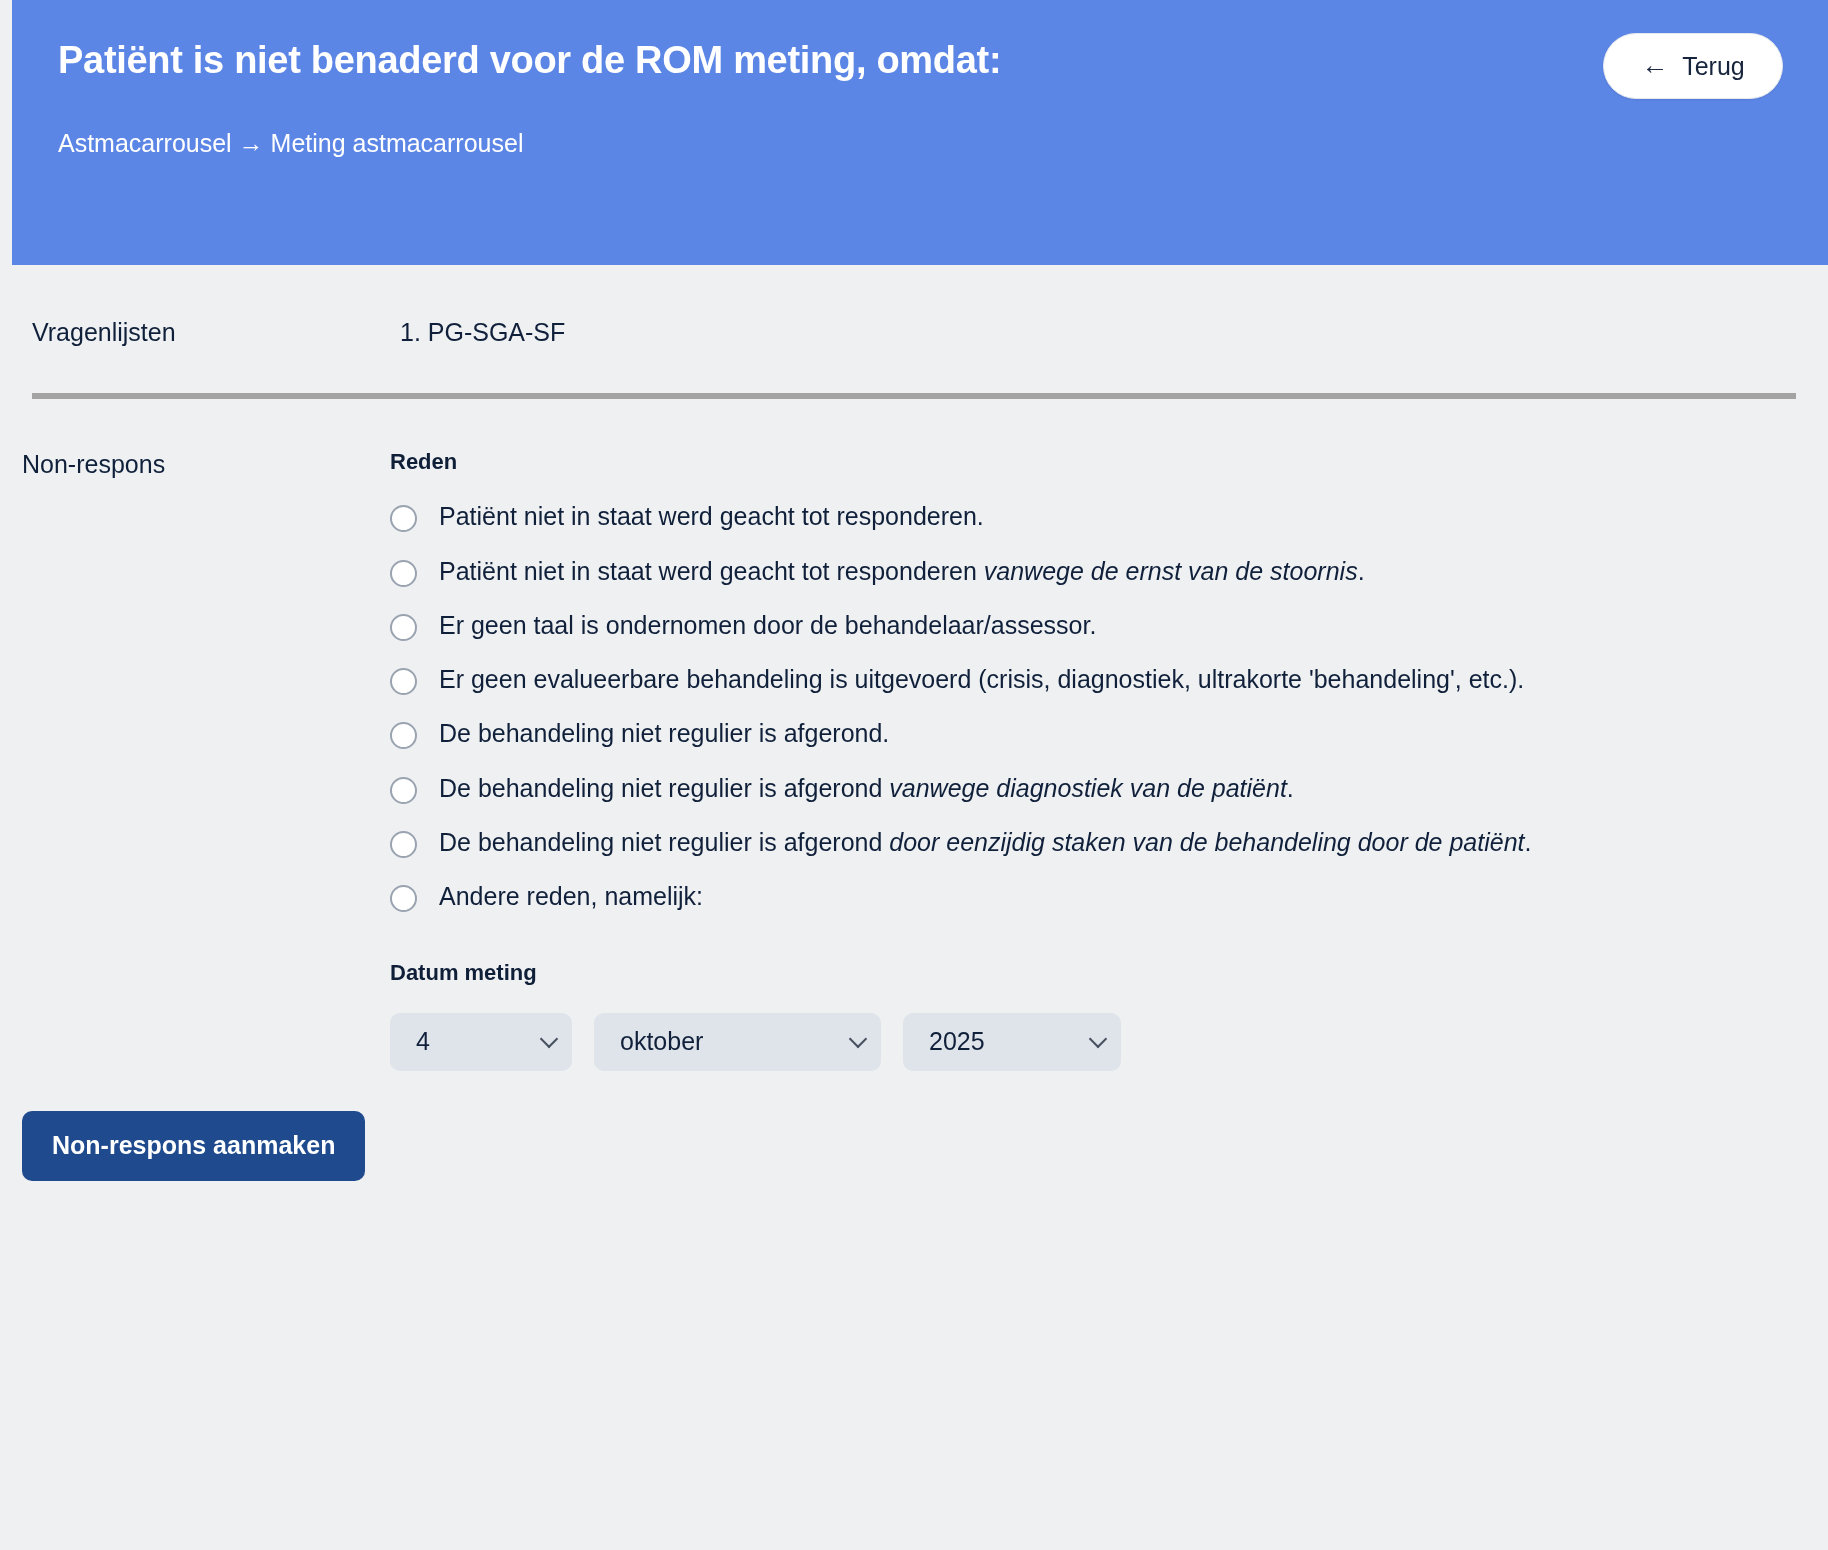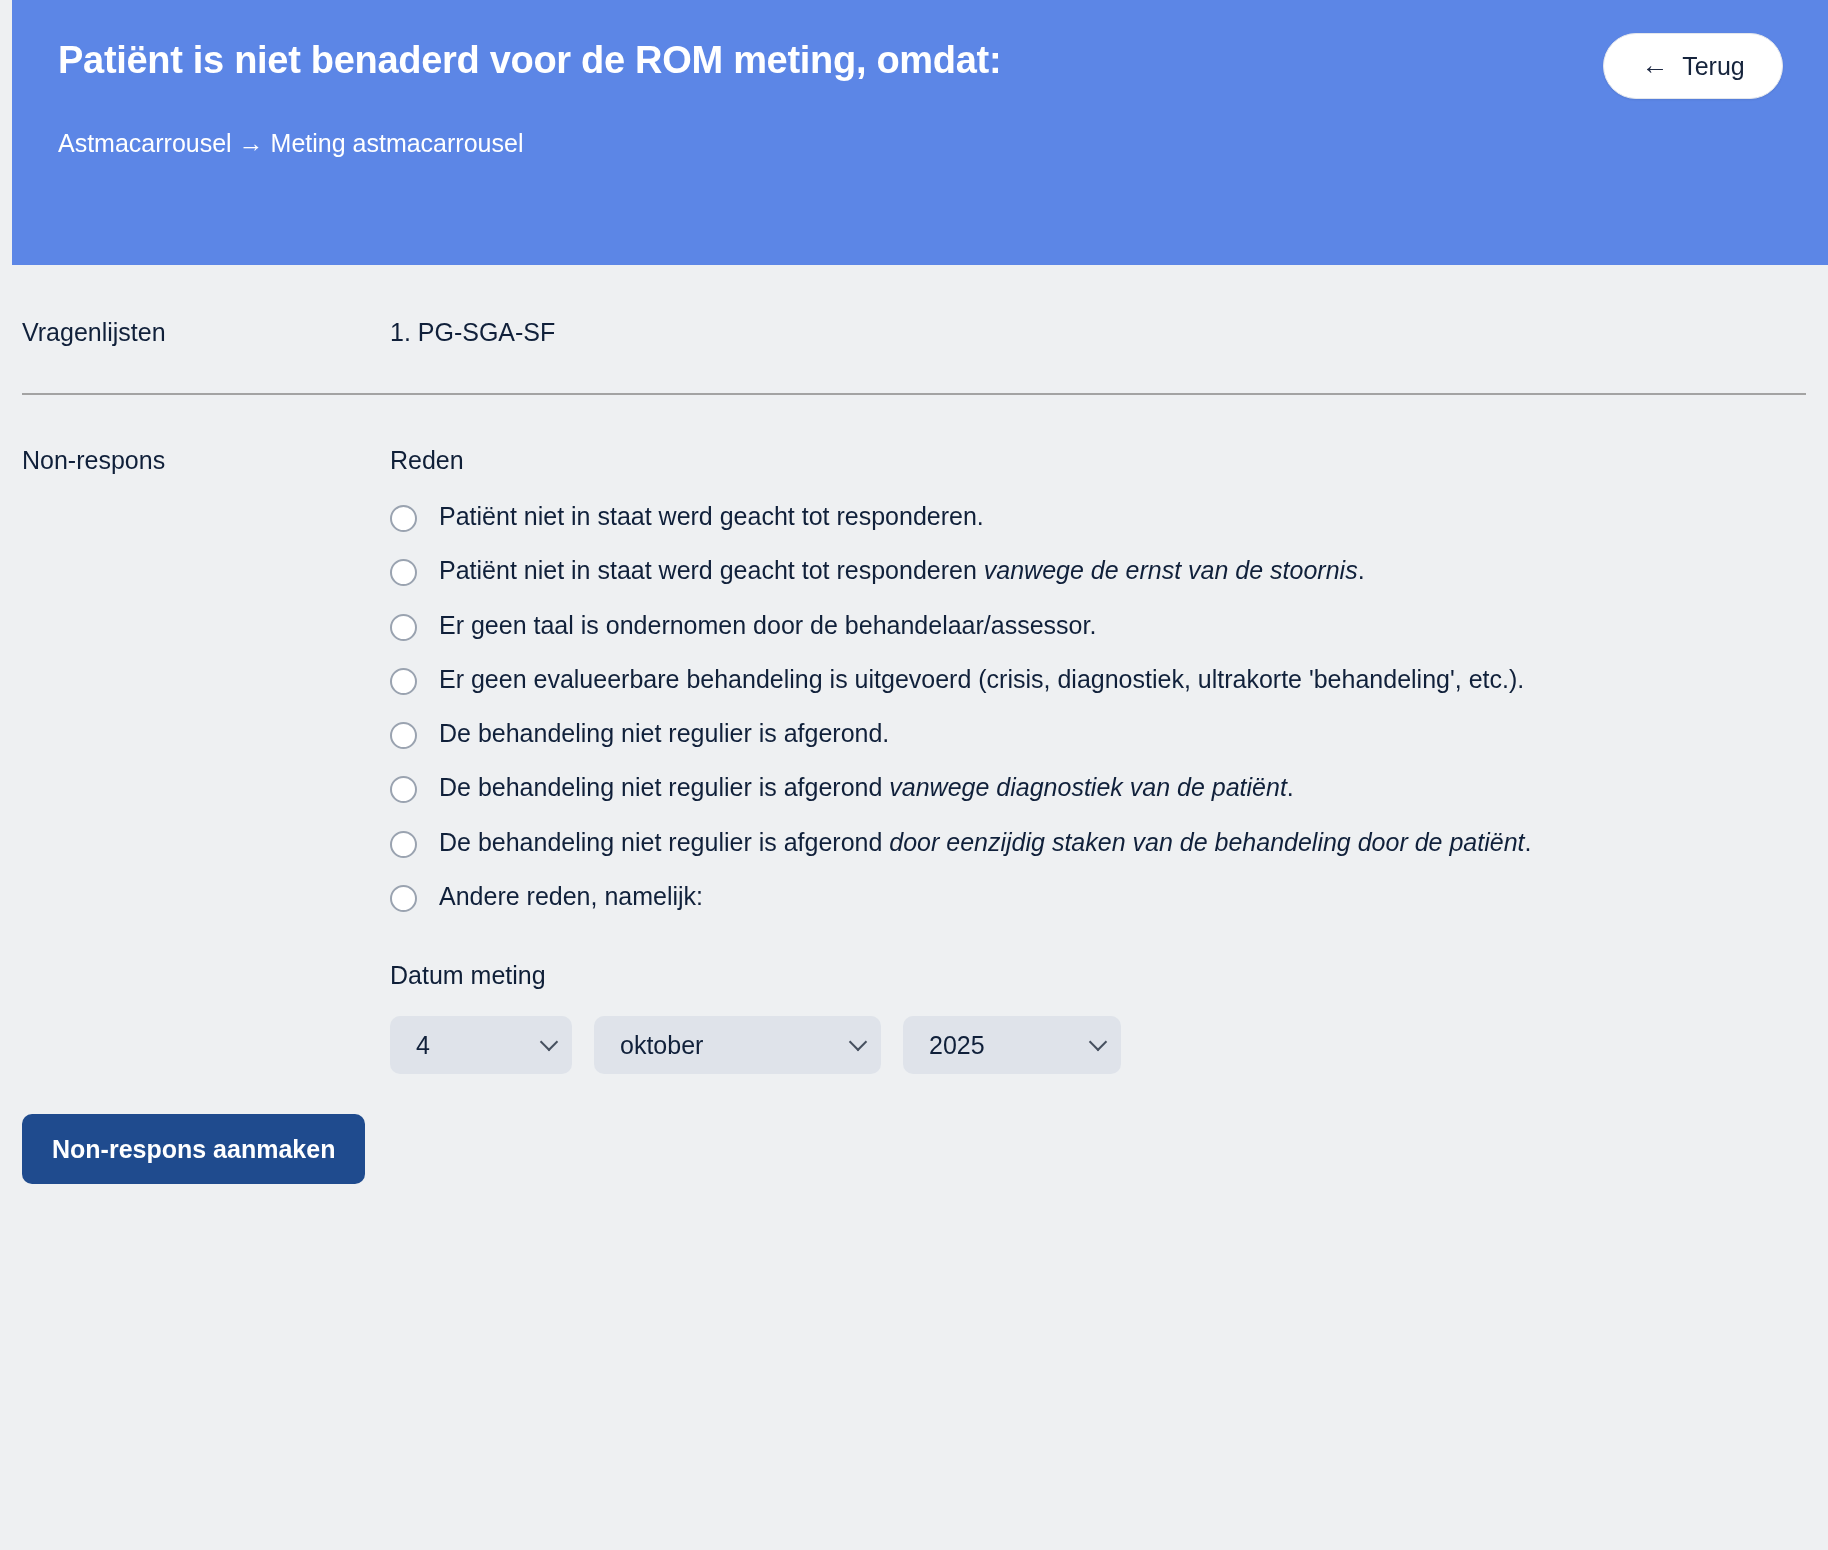--- a/index.html
+++ b/index.html
@@ -68,22 +68,22 @@
   }
 
   
   .body-wrap {
     padding: 0 0 0 0;
   }
 
   .section-vragenlijsten {
     padding-top: 52px;
     padding-bottom: 46px;
-    border-bottom: 2px solid #a3a3a3;
-    margin: 0 22px;
+    border-bottom: 6px solid #a3a3a3;
+    margin: 0 32px;
     display: flex;
   }
   .label-col {
     width: 368px;
     flex: 0 0 368px;
     font-size: 25px;
     color: #10203a;
     font-weight: 400;
     line-height: 1.2;
     padding-left: 0;
@@ -99,22 +99,22 @@
     line-height: 1.2;
   }
 
   .section-nonrespons {
     display: flex;
     margin: 0 22px;
     padding-top: 50px;
   }
 
   .field-title {
-    font-size: 25px;
-    font-weight: 400;
+    font-size: 22px;
+    font-weight: 700;
     color: #0f1f38;
     margin: 0 0 26px 0;
     line-height: 1.2;
   }
 
   .radio-list { margin: 0; padding: 0; list-style: none; }
 
   .radio-item {
     display: flex;
     align-items: flex-start;

